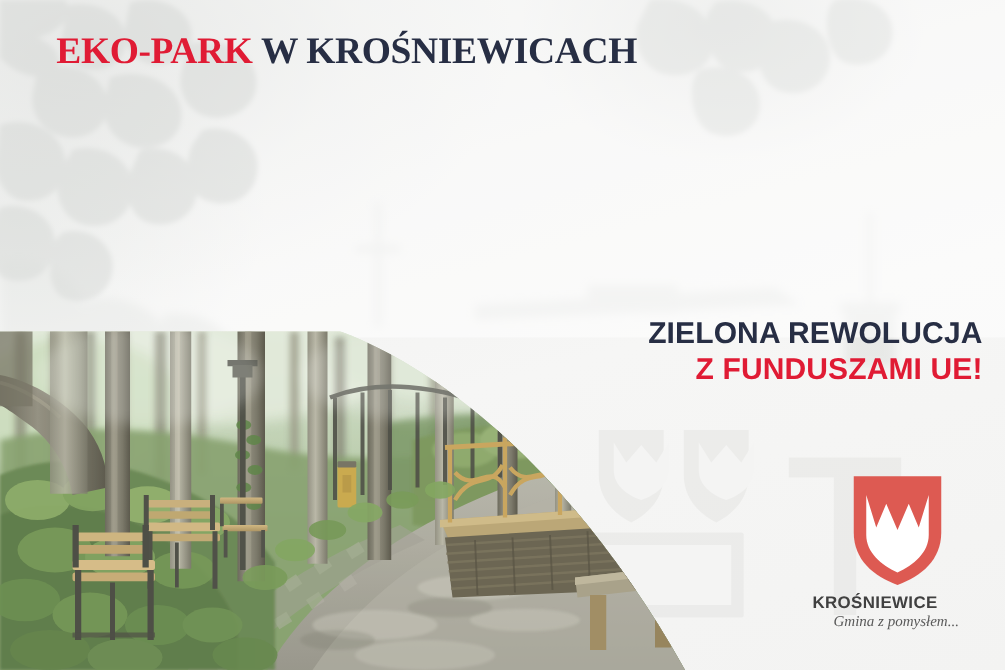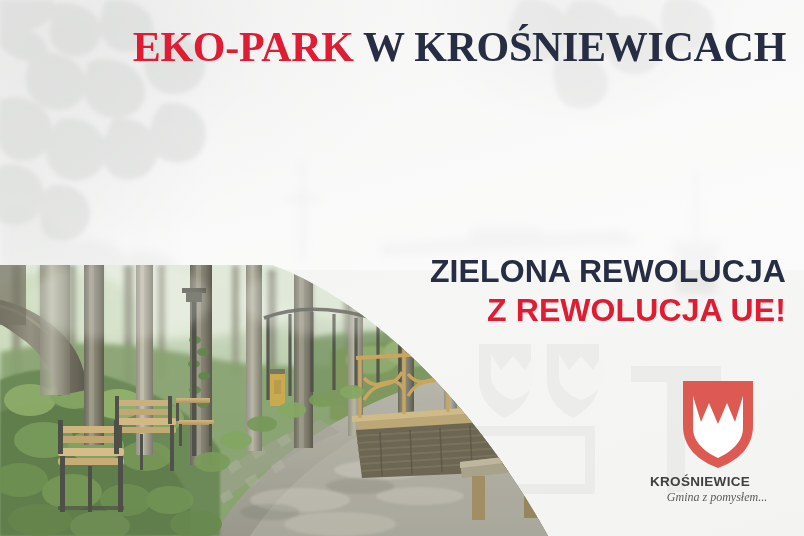--- a/index.html
+++ b/index.html
@@ -26,40 +26,40 @@
       radial-gradient(ellipse 28% 30% at 72% 3%, rgba(160,165,160,0.20) 0%, rgba(255,255,255,0) 72%),
       linear-gradient(165deg, #e9eae8 0%, #f2f2f1 30%, #f6f6f5 55%, #f3f3f2 100%);
   }
   .bg-wash svg { position:absolute; inset:0; width:100%; height:100%; }
 
   
   .headline {
     position: absolute;
     left: 0; right: 18px;
     top: 26px;
-    text-align: right;
     font-family: "Liberation Serif", serif;
     font-weight: bold;
-    font-size: 42px;
+    font-size: 30px;
     letter-spacing: -0.3px;
     line-height: 1;
     white-space: nowrap;
+    padding-left: 45px;
   }
   .headline .red  { color: #E01B34; }
   .headline .navy { color: #272E44; }
 
   
   .subtitle {
     position: absolute;
     right: 18px;
     top: 252px;
     text-align: right;
     font-family: "Liberation Sans", sans-serif;
     font-weight: bold;
-    font-size: 32px;
+    font-size: 24px;
     line-height: 1.22;
     letter-spacing: 0.1px;
     white-space: nowrap;
   }
   .subtitle .l1 { color: #272E44; display:block; }
   .subtitle .l2 { color: #E01B34; display:block; }
 
   
   .photo-wrap {
     position: absolute;
@@ -174,21 +174,21 @@
       <rect x="18" y="106" width="112" height="48"></rect>
     </g>
   </svg>
 
   <div class="headline">
     <span class="red">EKO-PARK</span><span class="navy"> W KROŚNIEWICACH</span>
   </div>
 
   <div class="subtitle">
     <span class="l1">ZIELONA REWOLUCJA</span>
-    <span class="l2">Z REWOLUCJA UE!</span>
+    <span class="l2">Z FUNDUSZAMI UE!</span>
   </div>
 
   <div class="photo-wrap">
     <svg width="804" height="536" viewBox="0 0 804 536" aria-hidden="true">
       <defs>
         <clipPath id="curveClip">
           <path d="M0 265 L272 265 C366 300 470 396 548 536 L0 536 Z"></path>
         </clipPath>
         <linearGradient id="skyLight" x1="0" y1="0" x2="0" y2="1">
           <stop offset="0%" stop-color="#d9e4d2"></stop>

